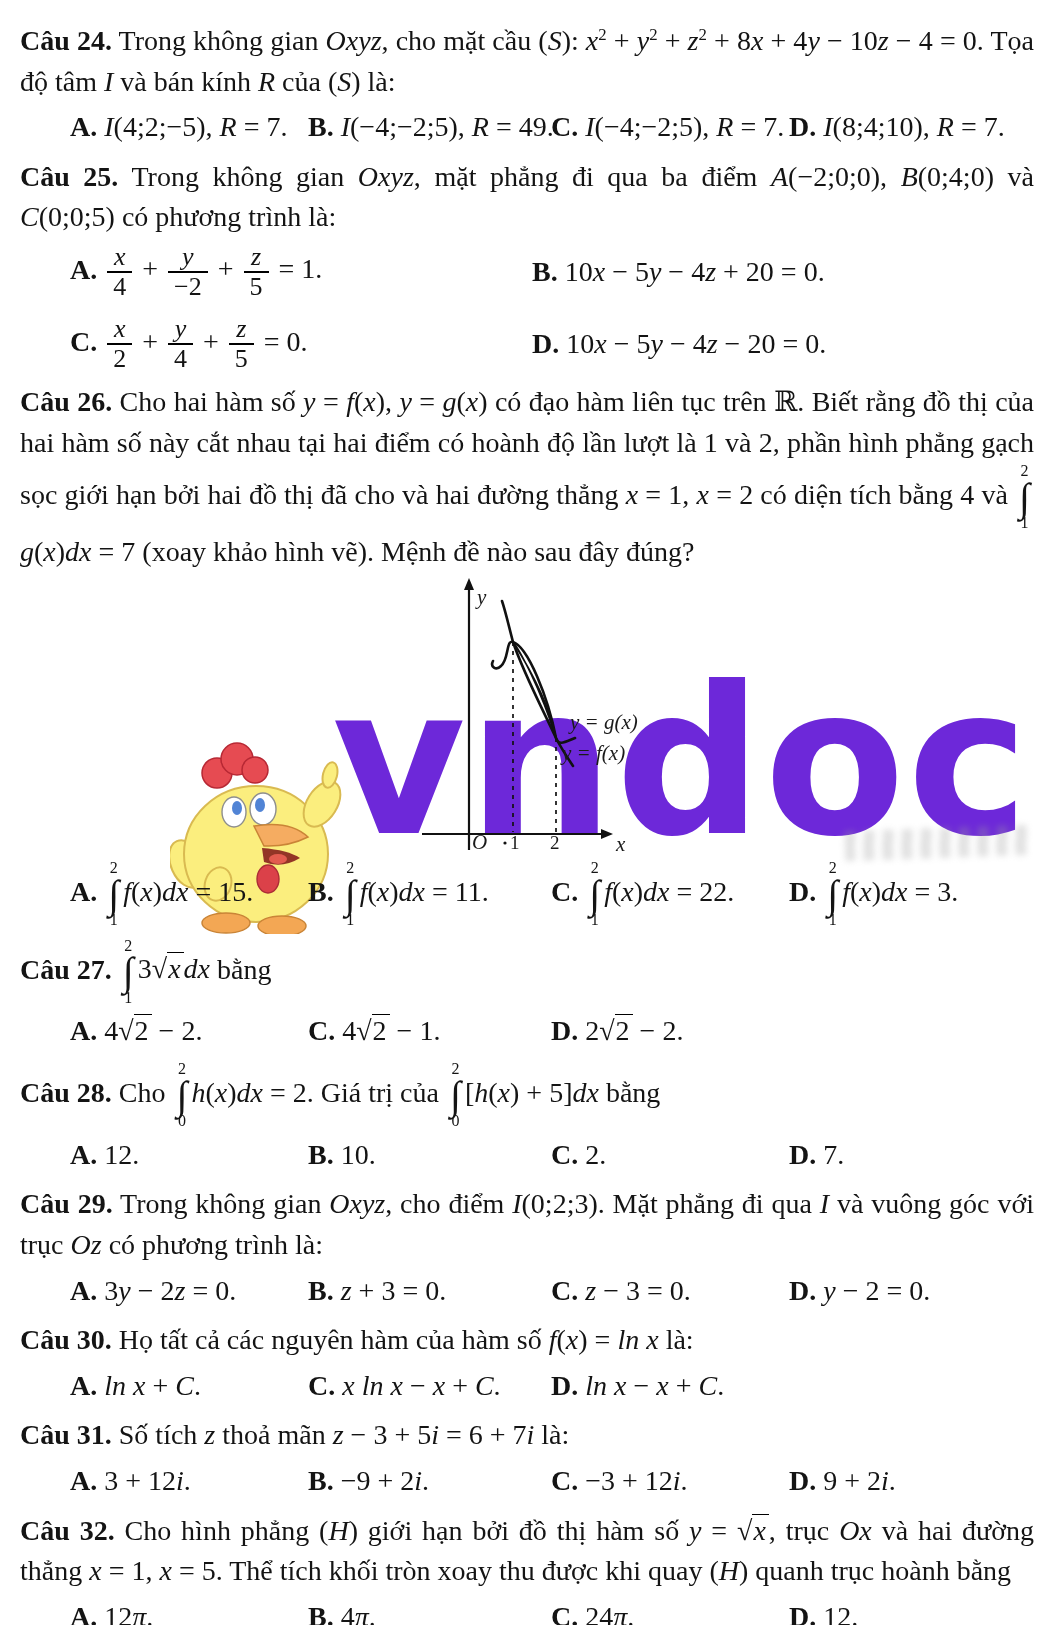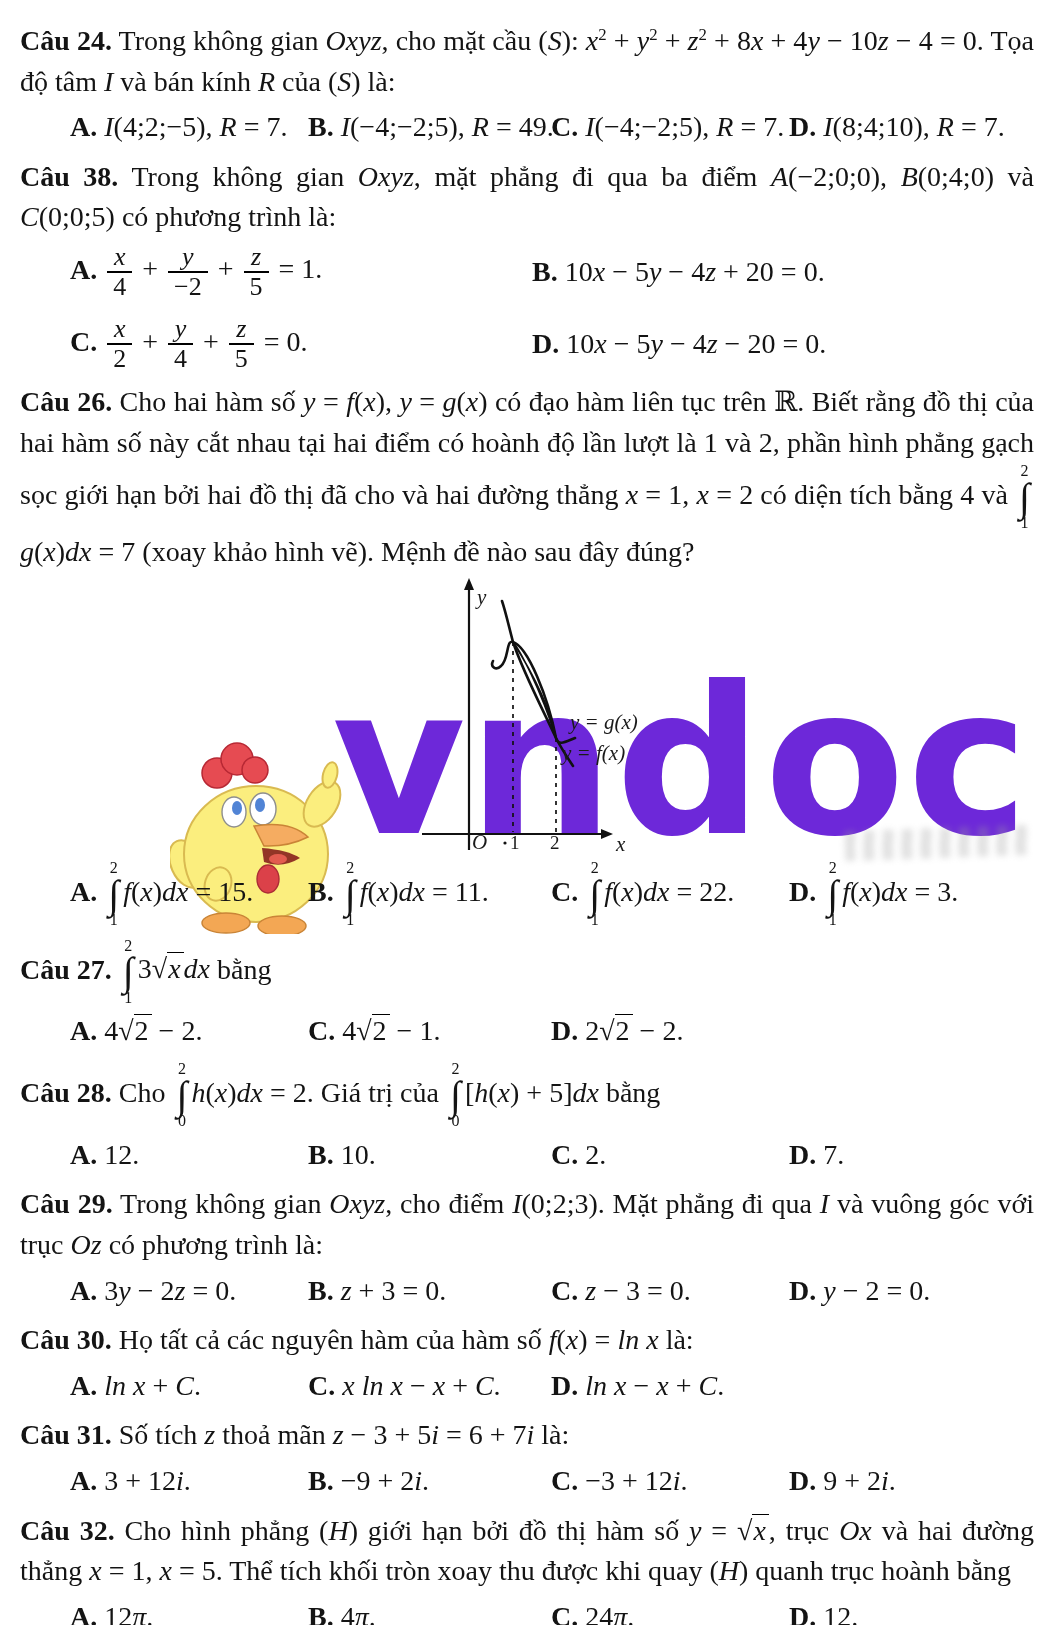--- a/index.html
+++ b/index.html
@@ -84,21 +84,21 @@
       <section class="question">
         <p class="stem"><b class="qnum">Câu 24.</b> <span class="txt">Trong không gian </span><span class="math"><i>Oxyz</i>,</span><span class="txt"> cho mặt cầu </span><span class="math">(<i>S</i>): <i>x</i><sup>2</sup> + <i>y</i><sup>2</sup> + <i>z</i><sup>2</sup> + 8<i>x</i> + 4<i>y</i> − 10<i>z</i> − 4 = 0.</span><span class="txt"> Tọa độ tâm </span><span class="math"><i>I</i></span><span class="txt"> và bán kính </span><span class="math"><i>R</i></span><span class="txt"> của </span><span class="math">(<i>S</i>)</span><span class="txt"> là:</span></p>
         <div class="answers grid4">
           <div class="answer"><b class="alabel">A.</b> <span class="math acontent"><i>I</i>(4;2;−5), <i>R</i> = 7.</span></div>
           <div class="answer"><b class="alabel">B.</b> <span class="math acontent"><i>I</i>(−4;−2;5), <i>R</i> = 49.</span></div>
           <div class="answer"><b class="alabel">C.</b> <span class="math acontent"><i>I</i>(−4;−2;5), <i>R</i> = 7.</span></div>
           <div class="answer"><b class="alabel">D.</b> <span class="math acontent"><i>I</i>(8;4;10), <i>R</i> = 7.</span></div>
         </div>
       </section>
       <section class="question">
-        <p class="stem"><b class="qnum">Câu 38.</b> <span class="txt">Trong không gian </span><span class="math"><i>Oxyz</i>,</span><span class="txt"> mặt phẳng đi qua ba điểm </span><span class="math"><i>A</i>(−2;0;0), <i>B</i>(0;4;0)</span><span class="txt"> và </span><span class="math"><i>C</i>(0;0;5)</span><span class="txt"> có phương trình là:</span></p>
+        <p class="stem"><b class="qnum">Câu 25.</b> <span class="txt">Trong không gian </span><span class="math"><i>Oxyz</i>,</span><span class="txt"> mặt phẳng đi qua ba điểm </span><span class="math"><i>A</i>(−2;0;0), <i>B</i>(0;4;0)</span><span class="txt"> và </span><span class="math"><i>C</i>(0;0;5)</span><span class="txt"> có phương trình là:</span></p>
         <div class="answers grid2">
           <div class="answer"><b class="alabel">A.</b> <span class="math acontent"><span class="frac">
                 <span class="num"><i>x</i></span>
                 <span class="den">4</span>
               </span> + <span class="frac">
                 <span class="num"><i>y</i></span>
                 <span class="den">−2</span>
               </span> + <span class="frac">
                 <span class="num"><i>z</i></span>
                 <span class="den">5</span>

